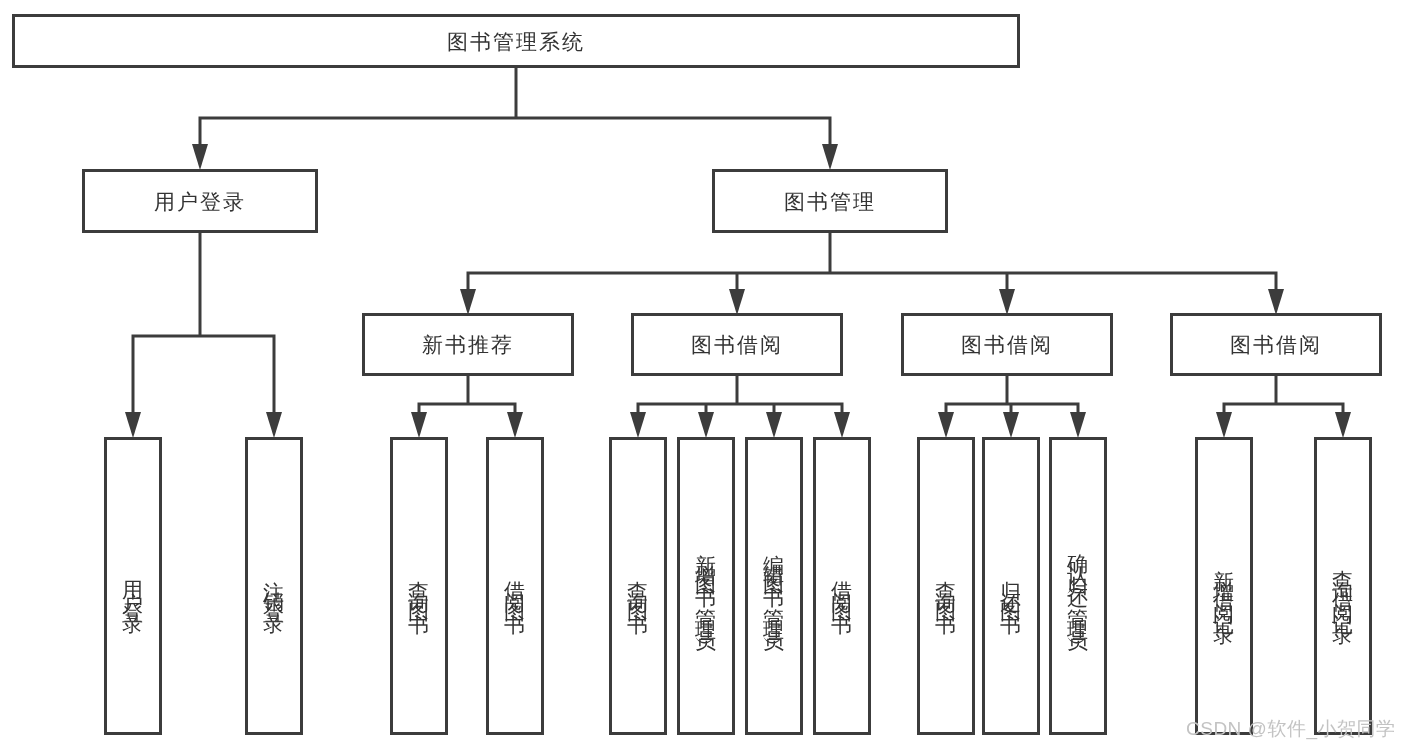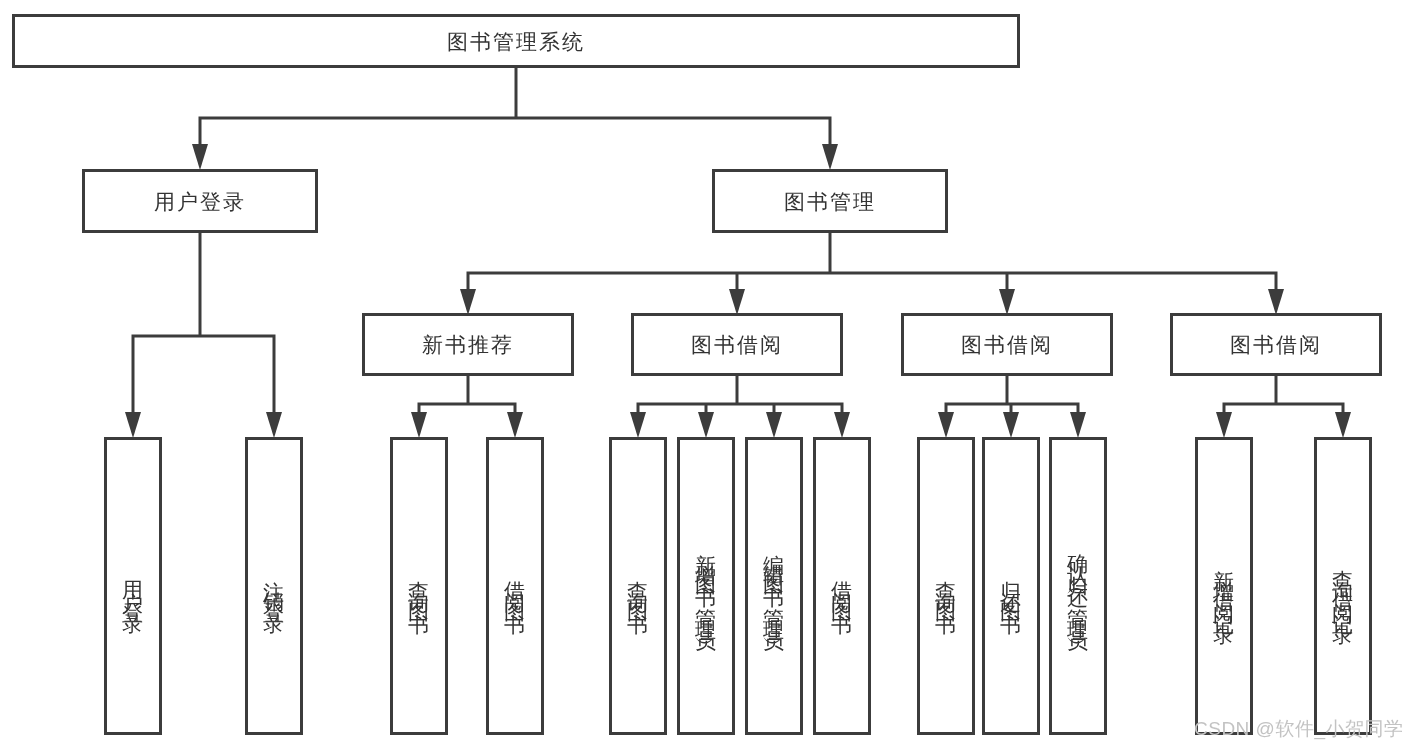--- a/index.html
+++ b/index.html
@@ -29,21 +29,21 @@
   .hbox span{
     font-size:21px;letter-spacing:2px;line-height:1;white-space:nowrap;
   }
   .vbox span{
     writing-mode:vertical-lr;text-orientation:mixed;
     font-size:21px;letter-spacing:11px;line-height:1;white-space:nowrap;
   }
   .watermark{
     position:absolute;left:1186px;top:716px;
     font-size:19px;letter-spacing:0.5px;
-    color:var(--watermark);z-index:5;white-space:nowrap;margin-left:8px;
+    color:var(--watermark);z-index:5;white-space:nowrap;
   }
 </style>
 </head>
 <body>
 
 <div class="canvas">
 
   <svg class="connectors" viewBox="0 0 1405 747" xmlns="http://www.w3.org/2000/svg">
 
     <g>

